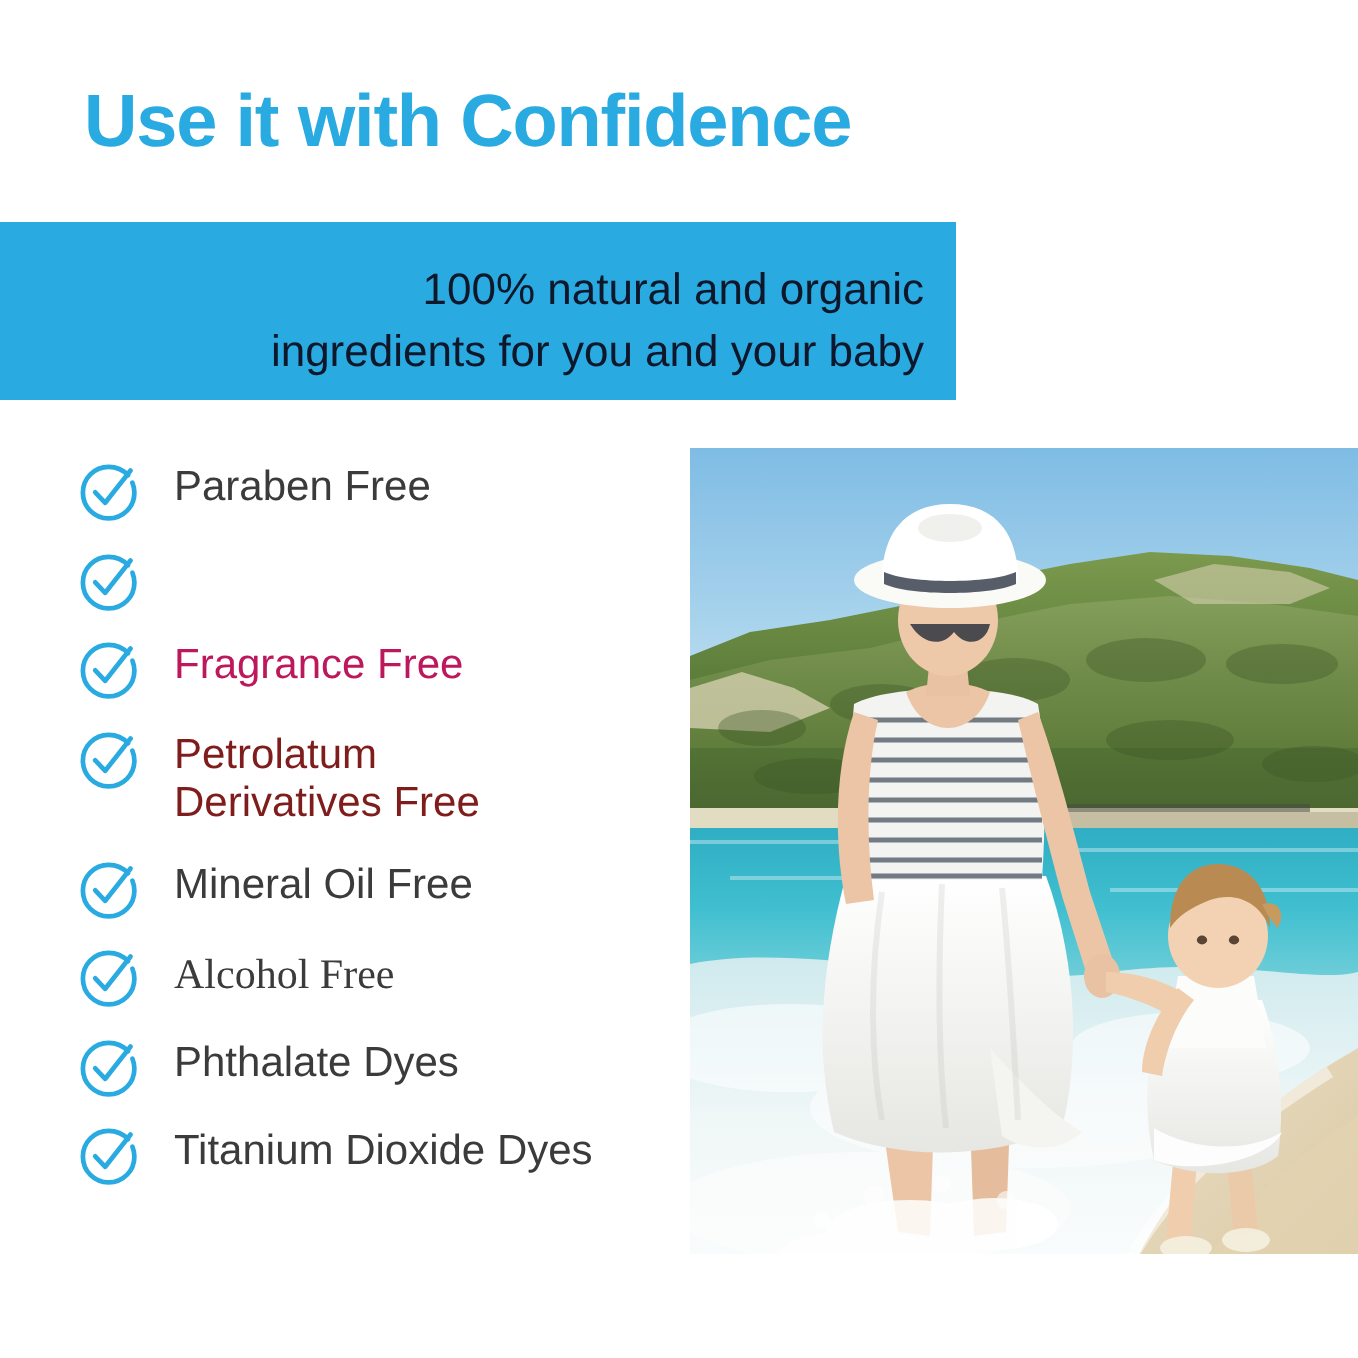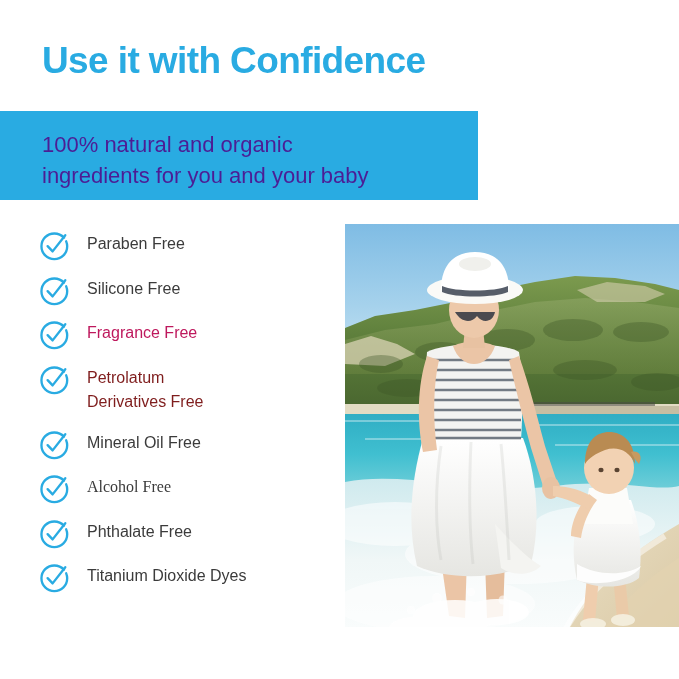--- a/index.html
+++ b/index.html
@@ -38,25 +38,26 @@
     top: 111px;
     width: 478px;
     height: 89px;
     background: #29ABE2;
   }
   #subtitle-text {
     position: absolute;
     left: 42px;
     top: 18px;
     width: 420px;
-    color: #4c1d95;
+    color: #0f172a;
     font-size: 22px;
     line-height: 31px;
     font-weight: 400;
     white-space: pre-line;
+    text-align: right;
   }
 
   
   #feature-list {
     position: absolute;
     left: 40px;
     top: 231px;
     width: 300px;
   }
   .feature-item {
@@ -74,21 +75,21 @@
     height: 29px;
     margin-right: 18px;
     margin-top: 1px;
   }
   .check-icon svg {
     display: block;
     width: 29px;
     height: 29px;
   }
   .feature-label {
-    font-size: 16px;
+    font-size: 21px;
     line-height: 24px;
     color: #3b3b3b;
     font-weight: 400;
     padding-top: 1px;
     white-space: pre-line;
   }
 
   
   #photo {
     position: absolute;
@@ -127,21 +128,20 @@
 </span>
         <span class="feature-label" style="color: rgb(59, 59, 59);">Paraben Free</span>
       </div>
       <div class="feature-item">
         <span class="check-icon">
   <svg viewBox="0 0 32 32" aria-hidden="true">
     <path d="M26.5 6.2 C23.8 3.3 19.9 1.6 15.8 1.6 C7.9 1.6 1.6 7.9 1.6 15.8 C1.6 23.7 7.9 30 15.8 30 C23.7 30 30 23.7 30 15.8 C30 13.9 29.6 12.0 28.9 10.3" fill="none" stroke="#29ABE2" stroke-width="2.6" stroke-linecap="round"></path>
     <path d="M8.4 15.6 L13.9 21.4 L27.9 3.6" fill="none" stroke="#29ABE2" stroke-width="2.6" stroke-linecap="round" stroke-linejoin="round"></path>
   </svg>
 </span>
-        <span class="feature-label" style="color: rgb(59, 59, 59);">Silicone Free</span>
       </div>
       <div class="feature-item">
         <span class="check-icon">
   <svg viewBox="0 0 32 32" aria-hidden="true">
     <path d="M26.5 6.2 C23.8 3.3 19.9 1.6 15.8 1.6 C7.9 1.6 1.6 7.9 1.6 15.8 C1.6 23.7 7.9 30 15.8 30 C23.7 30 30 23.7 30 15.8 C30 13.9 29.6 12.0 28.9 10.3" fill="none" stroke="#29ABE2" stroke-width="2.6" stroke-linecap="round"></path>
     <path d="M8.4 15.6 L13.9 21.4 L27.9 3.6" fill="none" stroke="#29ABE2" stroke-width="2.6" stroke-linecap="round" stroke-linejoin="round"></path>
   </svg>
 </span>
         <span class="feature-label" style="color: #be185d;">Fragrance Free</span>
       </div>
@@ -173,21 +173,21 @@
 </span>
         <span class="feature-label" style="color: rgb(59, 59, 59); font-family: Liberation Serif, serif;">Alcohol Free</span>
       </div>
       <div class="feature-item">
         <span class="check-icon">
   <svg viewBox="0 0 32 32" aria-hidden="true">
     <path d="M26.5 6.2 C23.8 3.3 19.9 1.6 15.8 1.6 C7.9 1.6 1.6 7.9 1.6 15.8 C1.6 23.7 7.9 30 15.8 30 C23.7 30 30 23.7 30 15.8 C30 13.9 29.6 12.0 28.9 10.3" fill="none" stroke="#29ABE2" stroke-width="2.6" stroke-linecap="round"></path>
     <path d="M8.4 15.6 L13.9 21.4 L27.9 3.6" fill="none" stroke="#29ABE2" stroke-width="2.6" stroke-linecap="round" stroke-linejoin="round"></path>
   </svg>
 </span>
-        <span class="feature-label" style="color: rgb(59, 59, 59);">Phthalate Free</span>
+        <span class="feature-label" style="color: rgb(59, 59, 59);">Phthalate Dyes</span>
       </div>
       <div class="feature-item">
         <span class="check-icon">
   <svg viewBox="0 0 32 32" aria-hidden="true">
     <path d="M26.5 6.2 C23.8 3.3 19.9 1.6 15.8 1.6 C7.9 1.6 1.6 7.9 1.6 15.8 C1.6 23.7 7.9 30 15.8 30 C23.7 30 30 23.7 30 15.8 C30 13.9 29.6 12.0 28.9 10.3" fill="none" stroke="#29ABE2" stroke-width="2.6" stroke-linecap="round"></path>
     <path d="M8.4 15.6 L13.9 21.4 L27.9 3.6" fill="none" stroke="#29ABE2" stroke-width="2.6" stroke-linecap="round" stroke-linejoin="round"></path>
   </svg>
 </span>
         <span class="feature-label" style="color: rgb(59, 59, 59);">Titanium Dioxide Dyes</span>
       </div>

